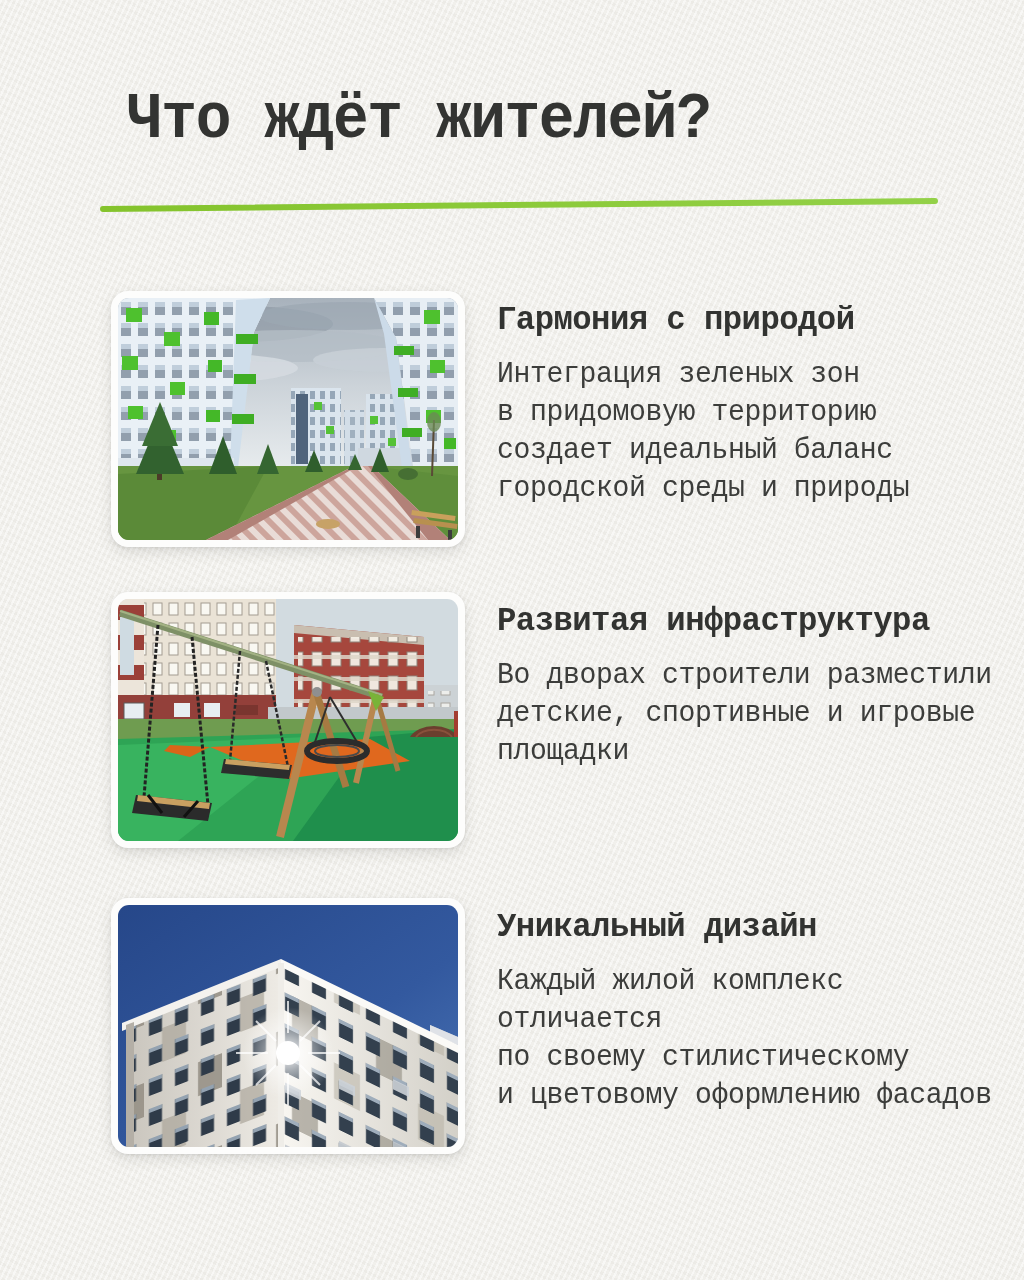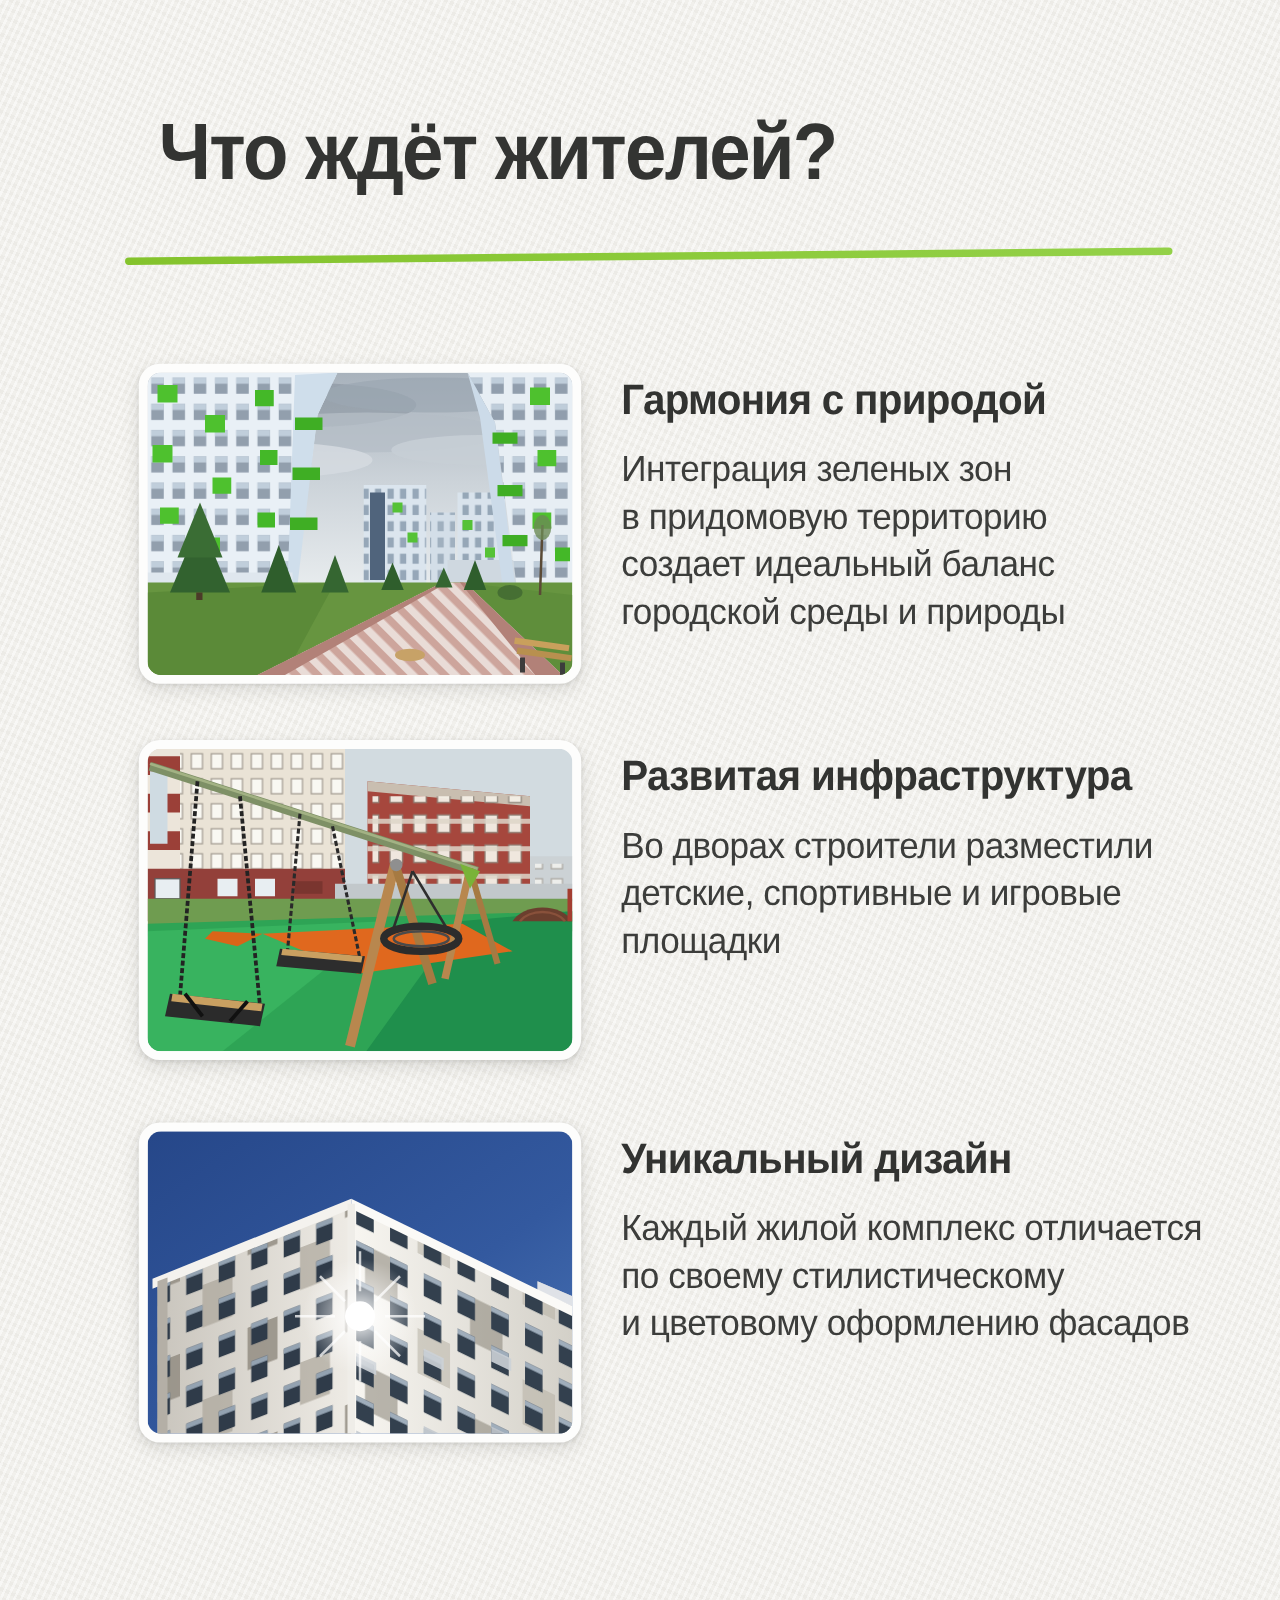--- a/index.html
+++ b/index.html
@@ -4,21 +4,21 @@
 <style>
   * { margin:0; padding:0; box-sizing:border-box; }
   html,body { background:#e8e7e3; }
   .page {
     position:relative; width:1024px; height:1280px; margin:0 auto;
     background:#f1f0ec;
     background-image:
       repeating-linear-gradient(115deg, rgba(255,255,255,.5) 0 2px, rgba(0,0,0,0) 2px 5px),
       repeating-linear-gradient(25deg, rgba(222,220,214,.25) 0 3px, rgba(0,0,0,0) 3px 7px);
     overflow:hidden;
-    font-family:Liberation Sans, sans-serif;
+    font-family:Liberation Mono, monospace;
     padding-left:32px;
   }
   .title {
     position:absolute; left:127px; top:84px;
     font-size:64px; font-weight:700; color:#333432;
     letter-spacing:-1.5px; transform:scaleX(.93); transform-origin:left top;
     white-space:nowrap;
   }
   .accent-rule {
     position:absolute; left:100px; top:202px; width:838px; height:6px;

